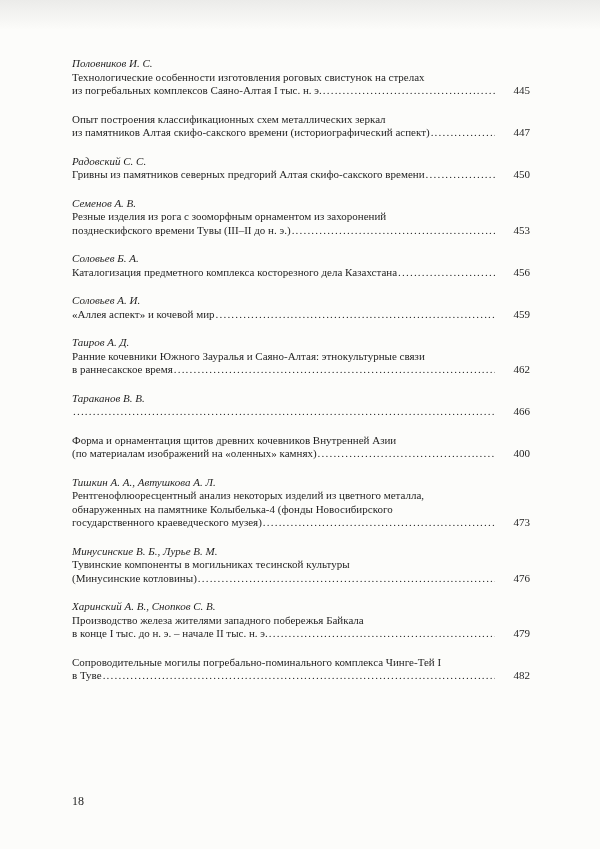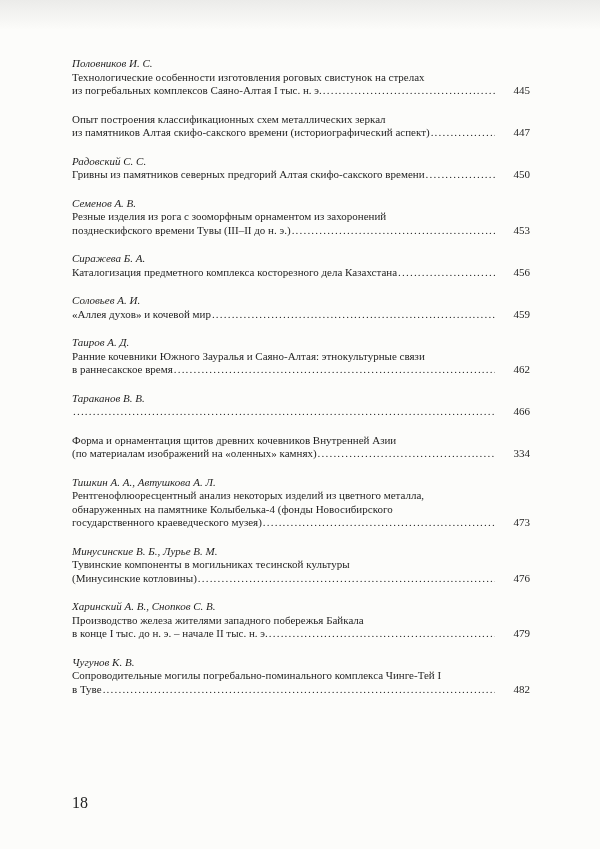--- a/index.html
+++ b/index.html
@@ -64,21 +64,21 @@
   .pg {
     flex: 0 0 auto;
     min-width: 26px;
     text-align: right;
     padding-left: 9px;
   }
   .folio {
     position: absolute;
     left: 72px;
     top: 794px;
-    font-size: 16px;
+    font-size: 12px;
   }
 </style>
 </head>
 <body>
 
 <div class="page">
   <div class="entries" id="toc-entries">
       <div class="entry">
         <div class="author">Половников И. С.</div>
         <div class="title-line">Технологические особенности изготовления роговых свистунок на стрелах</div>
@@ -107,31 +107,31 @@
       <div class="entry">
         <div class="author">Семенов А. В.</div>
         <div class="title-line">Резные изделия из рога с зооморфным орнаментом из захоронений</div>
         <div class="last-line">
           <span class="t">позднескифского времени Тувы (III–II до н. э.)</span>
           <span class="leader"></span>
           <span class="pg">453</span>
         </div>
       </div>
       <div class="entry">
-        <div class="author">Сиражева Б. А.</div>
+        <div class="author">Соловьев Б. А.</div>
         <div class="last-line">
           <span class="t">Каталогизация предметного комплекса косторезного дела Казахстана</span>
           <span class="leader"></span>
           <span class="pg">456</span>
         </div>
       </div>
       <div class="entry">
         <div class="author">Соловьев А. И.</div>
         <div class="last-line">
-          <span class="t">«Аллея духов» и кочевой мир</span>
+          <span class="t">«Аллея аспект» и кочевой мир</span>
           <span class="leader"></span>
           <span class="pg">459</span>
         </div>
       </div>
       <div class="entry">
         <div class="author">Таиров А. Д.</div>
         <div class="title-line">Ранние кочевники Южного Зауралья и Саяно-Алтая: этнокультурные связи</div>
         <div class="last-line">
           <span class="t">в раннесакское время</span>
           <span class="leader"></span>
@@ -143,21 +143,21 @@
         <div class="last-line">
           <span class="leader"></span>
           <span class="pg">466</span>
         </div>
       </div>
       <div class="entry">
         <div class="title-line">Форма и орнаментация щитов древних кочевников Внутренней Азии</div>
         <div class="last-line">
           <span class="t">(по материалам изображений на «оленных» камнях)</span>
           <span class="leader"></span>
-          <span class="pg">334</span>
+          <span class="pg">400</span>
         </div>
       </div>
       <div class="entry">
         <div class="author">Тишкин А. А., Автушкова А. Л.</div>
         <div class="title-line">Рентгенофлюоресцентный анализ некоторых изделий из цветного металла,</div>
         <div class="title-line">обнаруженных на памятнике Колыбелька-4 (фонды Новосибирского</div>
         <div class="last-line">
           <span class="t">государственного краеведческого музея)</span>
           <span class="leader"></span>
           <span class="pg">473</span>
@@ -175,21 +175,20 @@
       <div class="entry">
         <div class="author">Харинский А. В., Снопков С. В.</div>
         <div class="title-line">Производство железа жителями западного побережья Байкала</div>
         <div class="last-line">
           <span class="t">в конце I тыс. до н. э. – начале II тыс. н. э.</span>
           <span class="leader"></span>
           <span class="pg">479</span>
         </div>
       </div>
       <div class="entry">
-        <div class="author">Чугунов К. В.</div>
         <div class="title-line">Сопроводительные могилы погребально-поминального комплекса Чинге-Тей I</div>
         <div class="last-line">
           <span class="t">в Туве</span>
           <span class="leader"></span>
           <span class="pg">482</span>
         </div>
       </div>
     </div>
   <div class="folio">18</div>
 </div>

